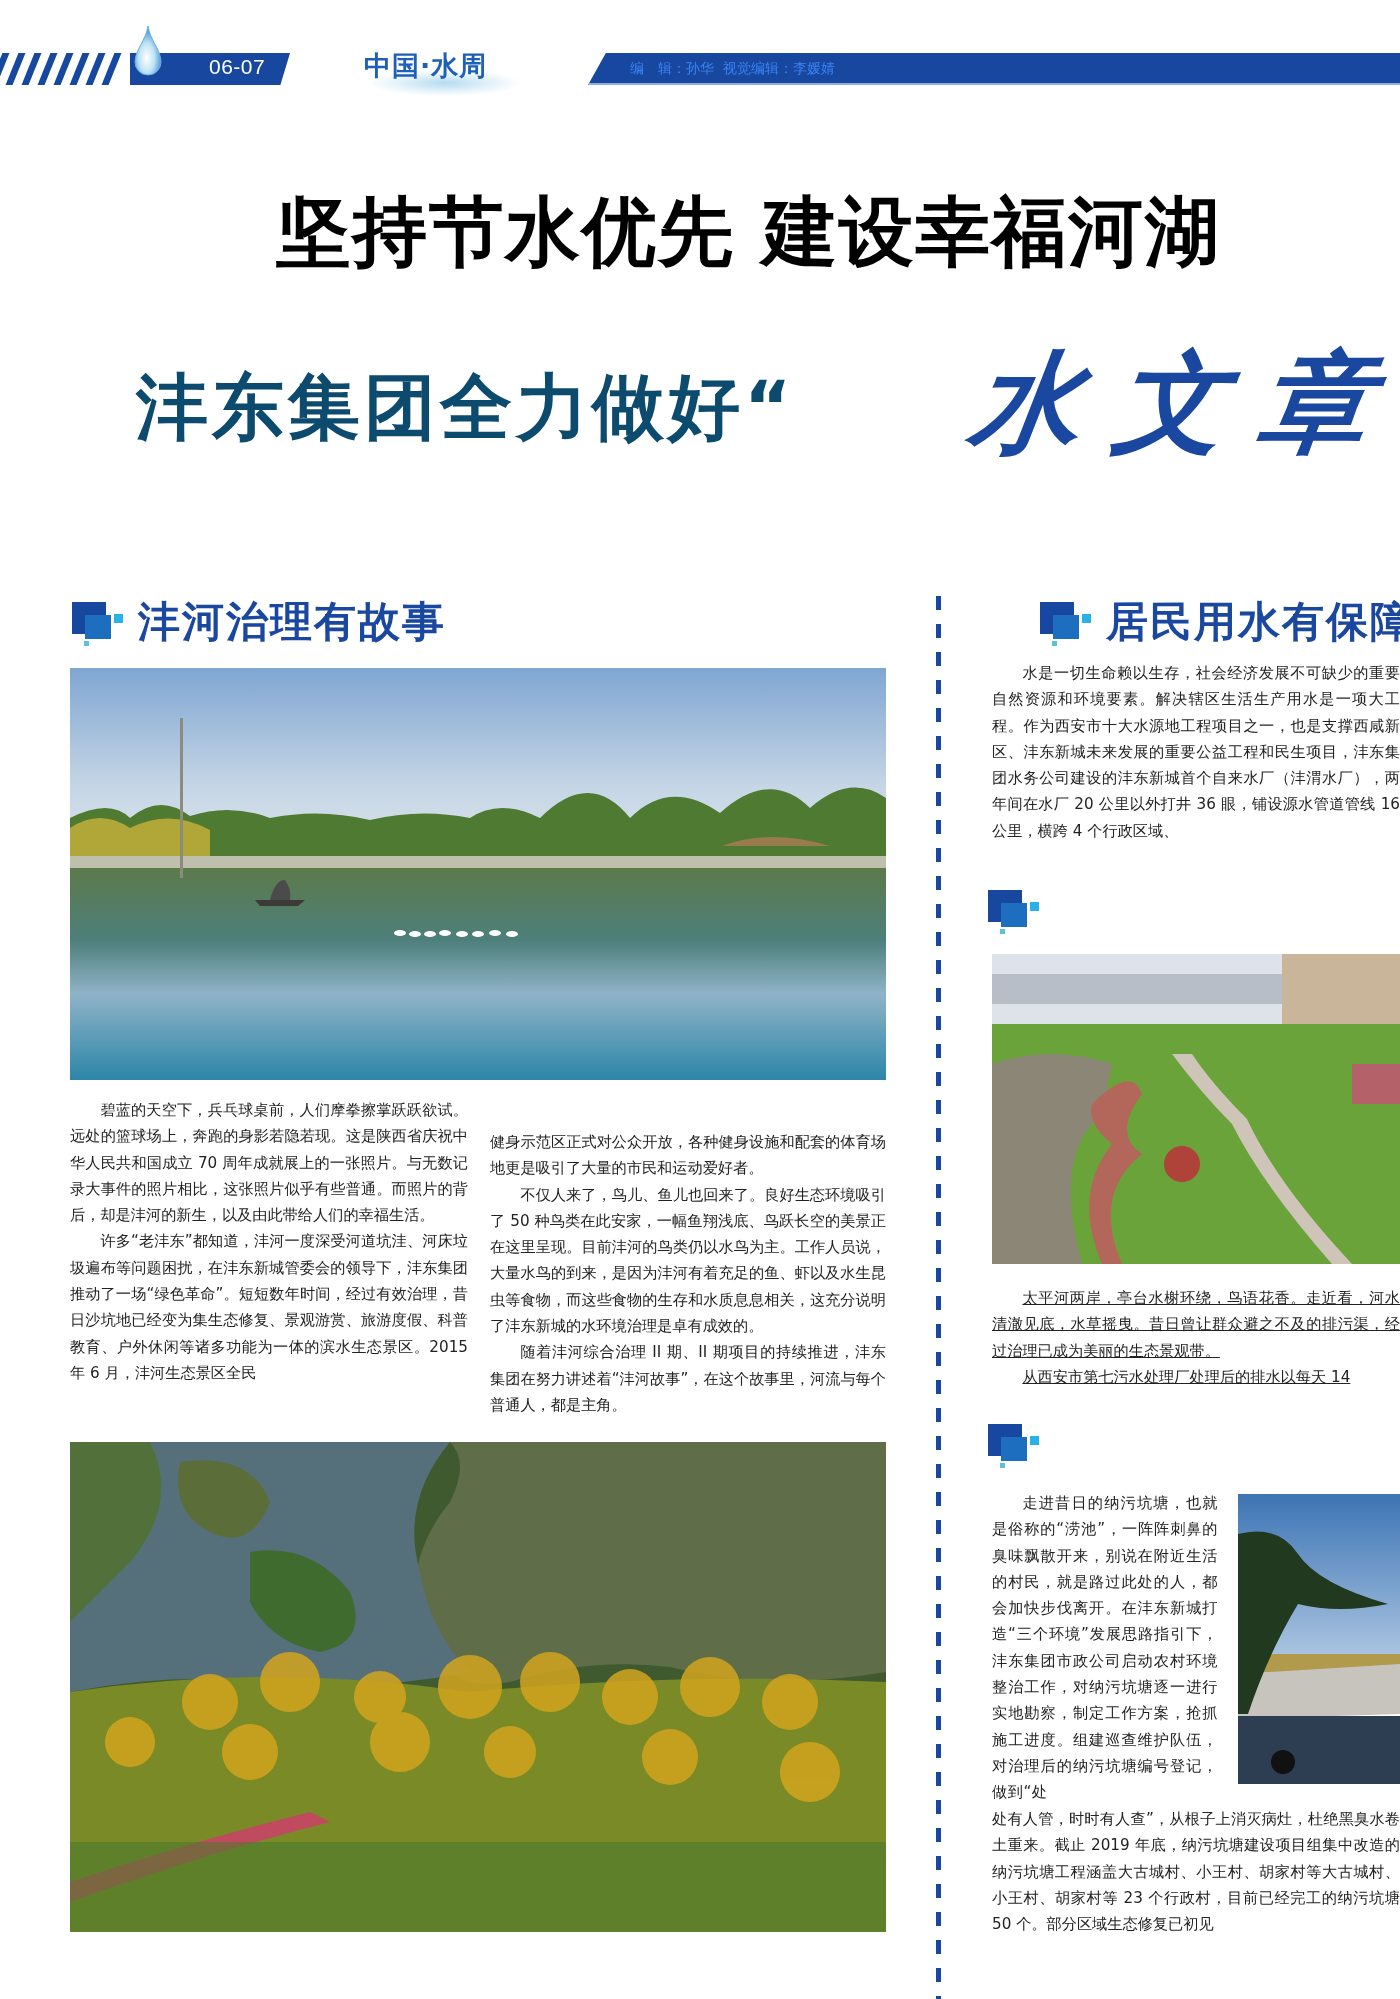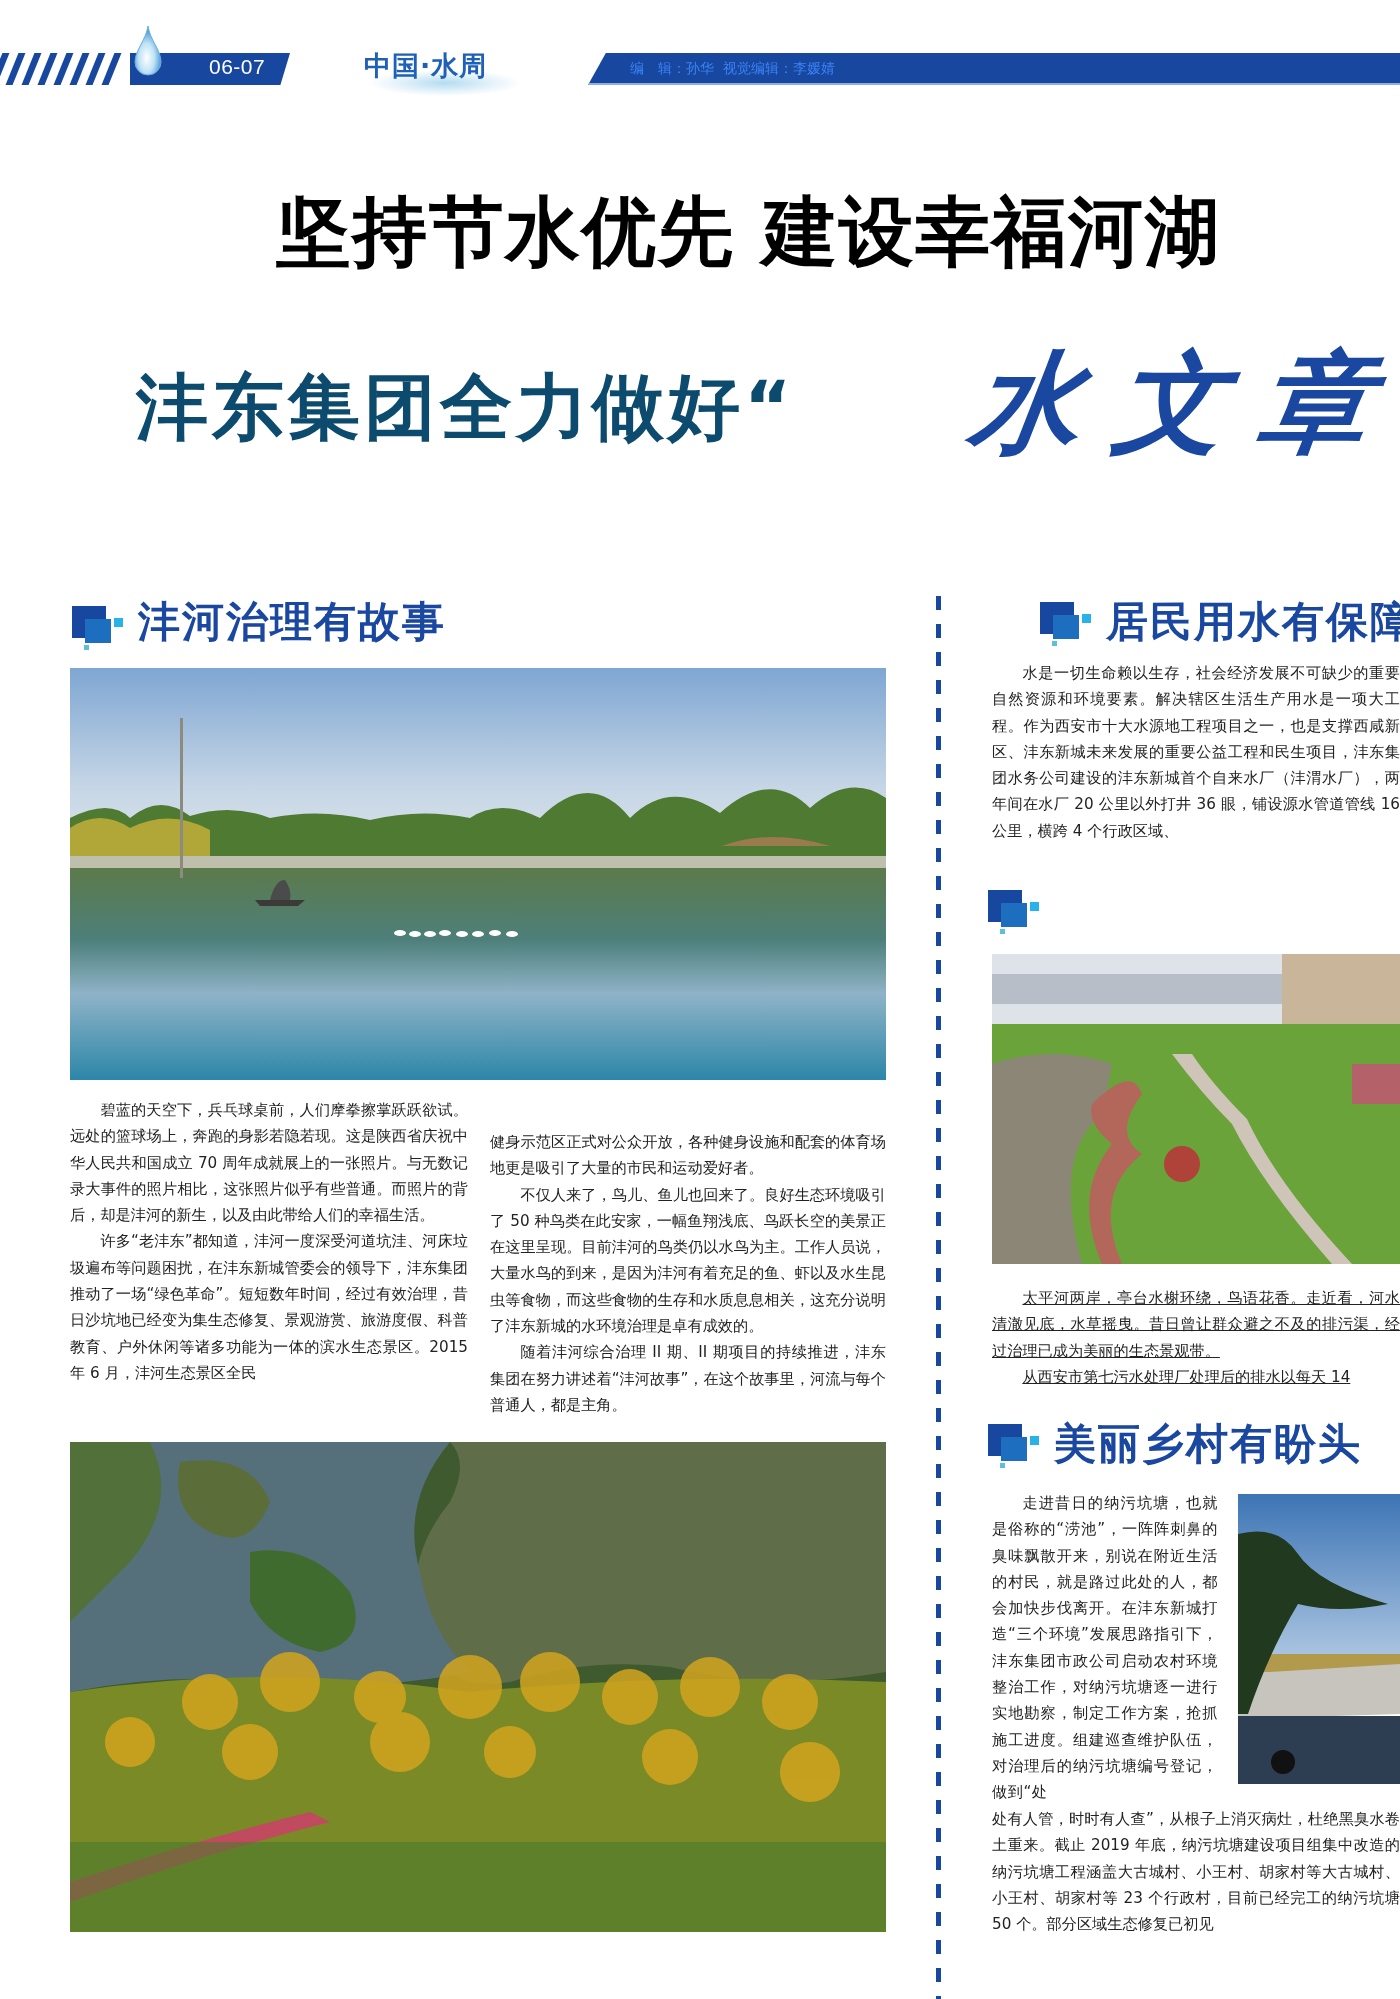--- a/index.html
+++ b/index.html
@@ -70,21 +70,21 @@
 <div class="hdr-page-num">06-07</div>
 <div class="hdr-ripple"></div>
 <div class="hdr-brand">中国·水周</div>
 <div class="hdr-editor-bar"></div>
 <div class="hdr-editor">编　辑：孙华  视觉编辑：李媛婧</div>
 
 <div class="headline1">坚持节水优先 建设幸福河湖</div>
 <div class="headline2">沣东集团全力做好“</div>
 <div class="headline2-callig">水文章</div>
 
-<div class="sec-head" style="left:72px;top:594px;align-items:flex-end;">
+<div class="sec-head" style="left:72px;top:594px;">
   <div class="sec-icon">
       <div class="sq1"></div>
       <div class="sq2"></div>
       <div class="sq3"></div>
       <div class="sq4"></div>
     </div>
   <div class="sec-title">沣河治理有故事</div>
 </div>
 
 <div class="photo" style="left:70px;top:668px;width:816px;height:412px;">
@@ -205,21 +205,20 @@
   <p>从西安市第七污水处理厂处理后的排水以每天 14</p>
 </div>
 
 <div class="sec-head" style="left:988px;top:1416px;">
   <div class="sec-icon">
       <div class="sq1"></div>
       <div class="sq2"></div>
       <div class="sq3"></div>
       <div class="sq4"></div>
     </div>
-  <div class="sec-title">美丽乡村有盼头</div>
 </div>
 <div class="para" style="left:992px;top:1490px;width:226px;font-size:15.2px;line-height:26.3px;letter-spacing:0.5px;">
   <p>走进昔日的纳污坑塘，也就是俗称的“涝池”，一阵阵刺鼻的臭味飘散开来，别说在附近生活的村民，就是路过此处的人，都会加快步伐离开。在沣东新城打造“三个环境”发展思路指引下，沣东集团市政公司启动农村环境整治工作，对纳污坑塘逐一进行实地勘察，制定工作方案，抢抓施工进度。组建巡查维护队伍，对治理后的纳污坑塘编号登记，做到“处</p>
 </div>
 <div class="photo" style="left:1238px;top:1494px;width:162px;height:290px;">
   <svg viewBox="0 0 162 290" preserveAspectRatio="none">
     <defs>
         <linearGradient id="sky3" x1="0" y1="0" x2="0" y2="1">
           <stop offset="0" stop-color="#3d74b4"></stop>
           <stop offset="1" stop-color="#b6cde6"></stop>

